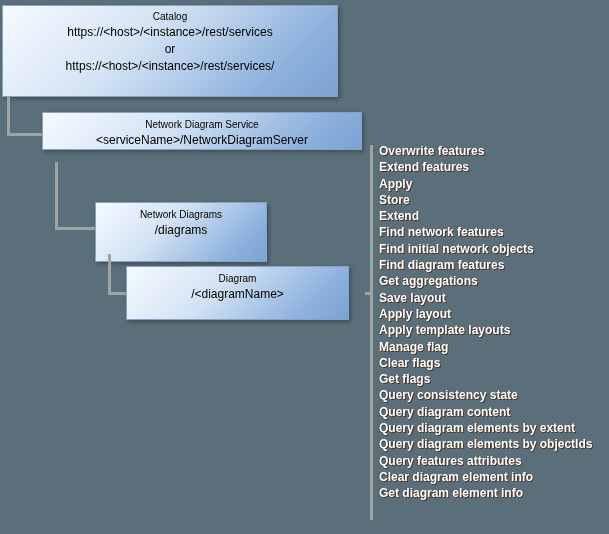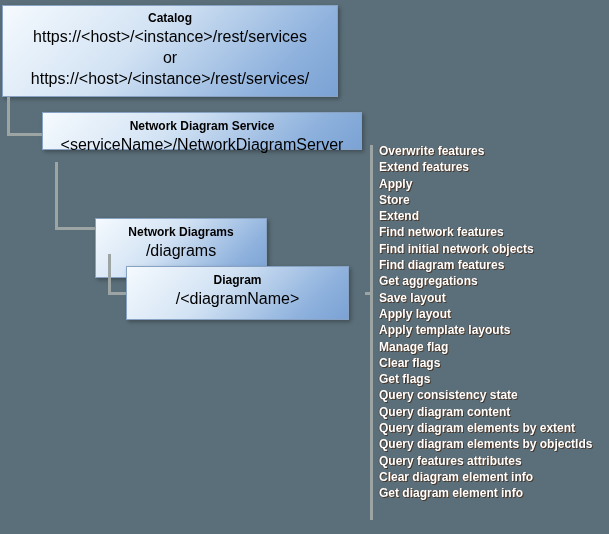--- a/index.html
+++ b/index.html
@@ -9,22 +9,22 @@
     font-family:"Liberation Sans", sans-serif;
     overflow:hidden;
   }
   .box {
     position:absolute; box-sizing:border-box;
     background:linear-gradient(135deg, #f5fafe 0%, #d3e3f4 40%, #8fb2dd 80%, #7aa2d4 100%);
     border:1px solid #87a2c2;
     box-shadow:2px 2px 4px rgba(0,0,0,0.30);
     text-align:center; color:#000;
   }
-  .box .title { font-weight:bold; font-size:12px; padding-top:6px;text-align:center; }
-  .box .sub   { font-size:16px; padding-top:3px; }
+  .box .title { font-weight:normal; font-size:10px; padding-top:6px;text-align:center; }
+  .box .sub   { font-size:12px; padding-top:3px; }
   .box.catalog .title { padding-top:5px; }
   .conn { position:absolute; background:#9ca4a4; }
   .ops  { position:absolute; left:379px; top:143px; }
   .op {
     font-size:12px; font-weight:700; line-height:16.3px;
     color:#ffffff; white-space:nowrap; cursor:pointer;
     text-shadow:1px 1px 0 rgba(62,30,6,0.70), -1px 0 0 rgba(62,30,6,0.35);
   }
 </style>
 </head>
@@ -43,21 +43,21 @@
   <div class="conn" style="left:7px; top:133px; width:35px; height:3px;"></div>
 
   <div class="box" style="left:42px; top:112px; width:320px; height:38px;">
     <div class="title">Network Diagram Service</div>
     <div class="sub">&lt;serviceName&gt;/NetworkDiagramServer</div>
   </div>
 
   <div class="conn" style="left:55px; top:162px; width:3px; height:68px;"></div>
   <div class="conn" style="left:55px; top:227px; width:40px; height:3px;"></div>
 
-  <div class="box" style="left:95px; top:202px; width:172px; height:60px;margin-top:16px;">
+  <div class="box" style="left:95px; top:202px; width:172px; height:60px;">
     <div class="title">Network Diagrams</div>
     <div class="sub">/diagrams</div>
   </div>
 
   <div class="conn" style="left:108px; top:254px; width:3px; height:41px;"></div>
   <div class="conn" style="left:108px; top:292px; width:34px; height:3px;"></div>
 
   <div class="box" style="left:126px; top:266px; width:223px; height:54px;">
     <div class="title">Diagram</div>
     <div class="sub">/&lt;diagramName&gt;</div>

